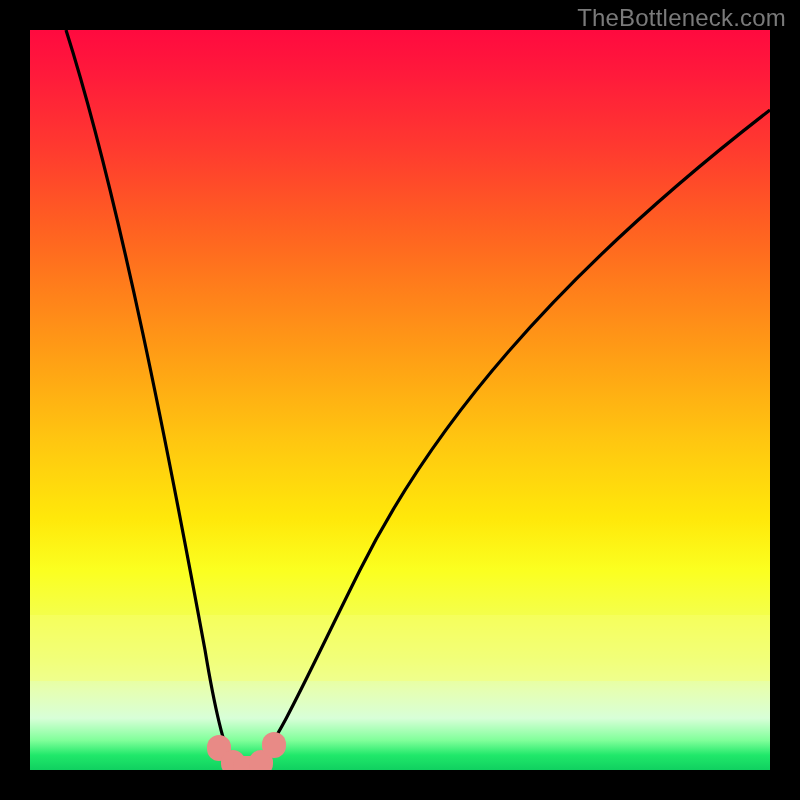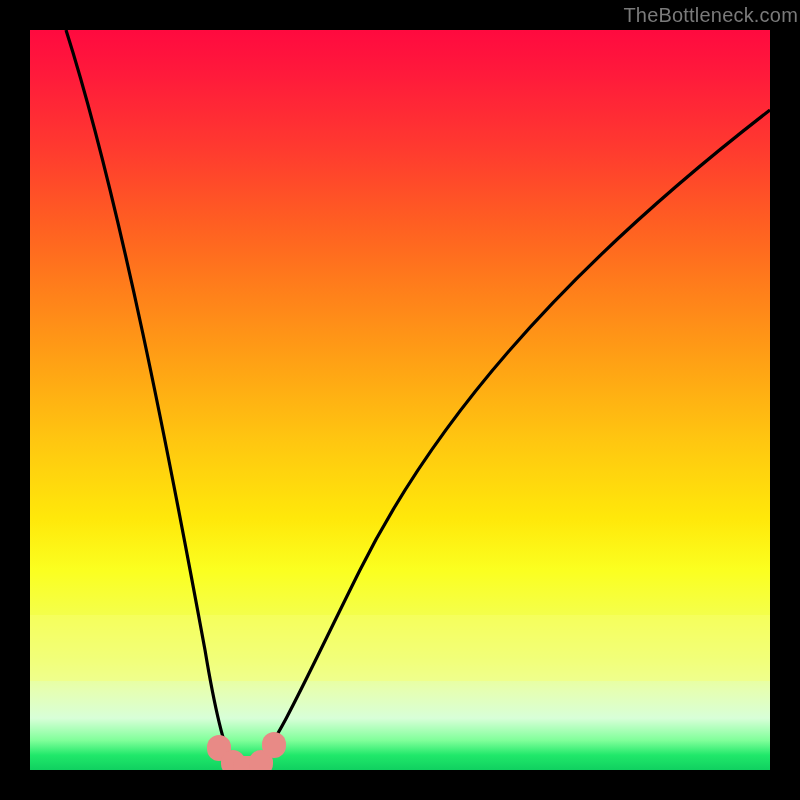--- a/index.html
+++ b/index.html
@@ -67,23 +67,23 @@
     border-radius: 12px;
     transform: translate(-50%, -50%);
   }
   .marker.flat {
     height: 20px;
     width: 28px;
   }
   .watermark {
     position: absolute;
     top: 4px;
-    right: 2px;
+    right: 14px;
     color: #7a7a7a;
-    font-size: 20px;
+    font-size: 24px;
     letter-spacing: 0.2px;
   }
 </style>
 </head>
 <body>
 
 <div class="frame">
 
   <div class="plot-area">
     <div class="gradient"></div>

